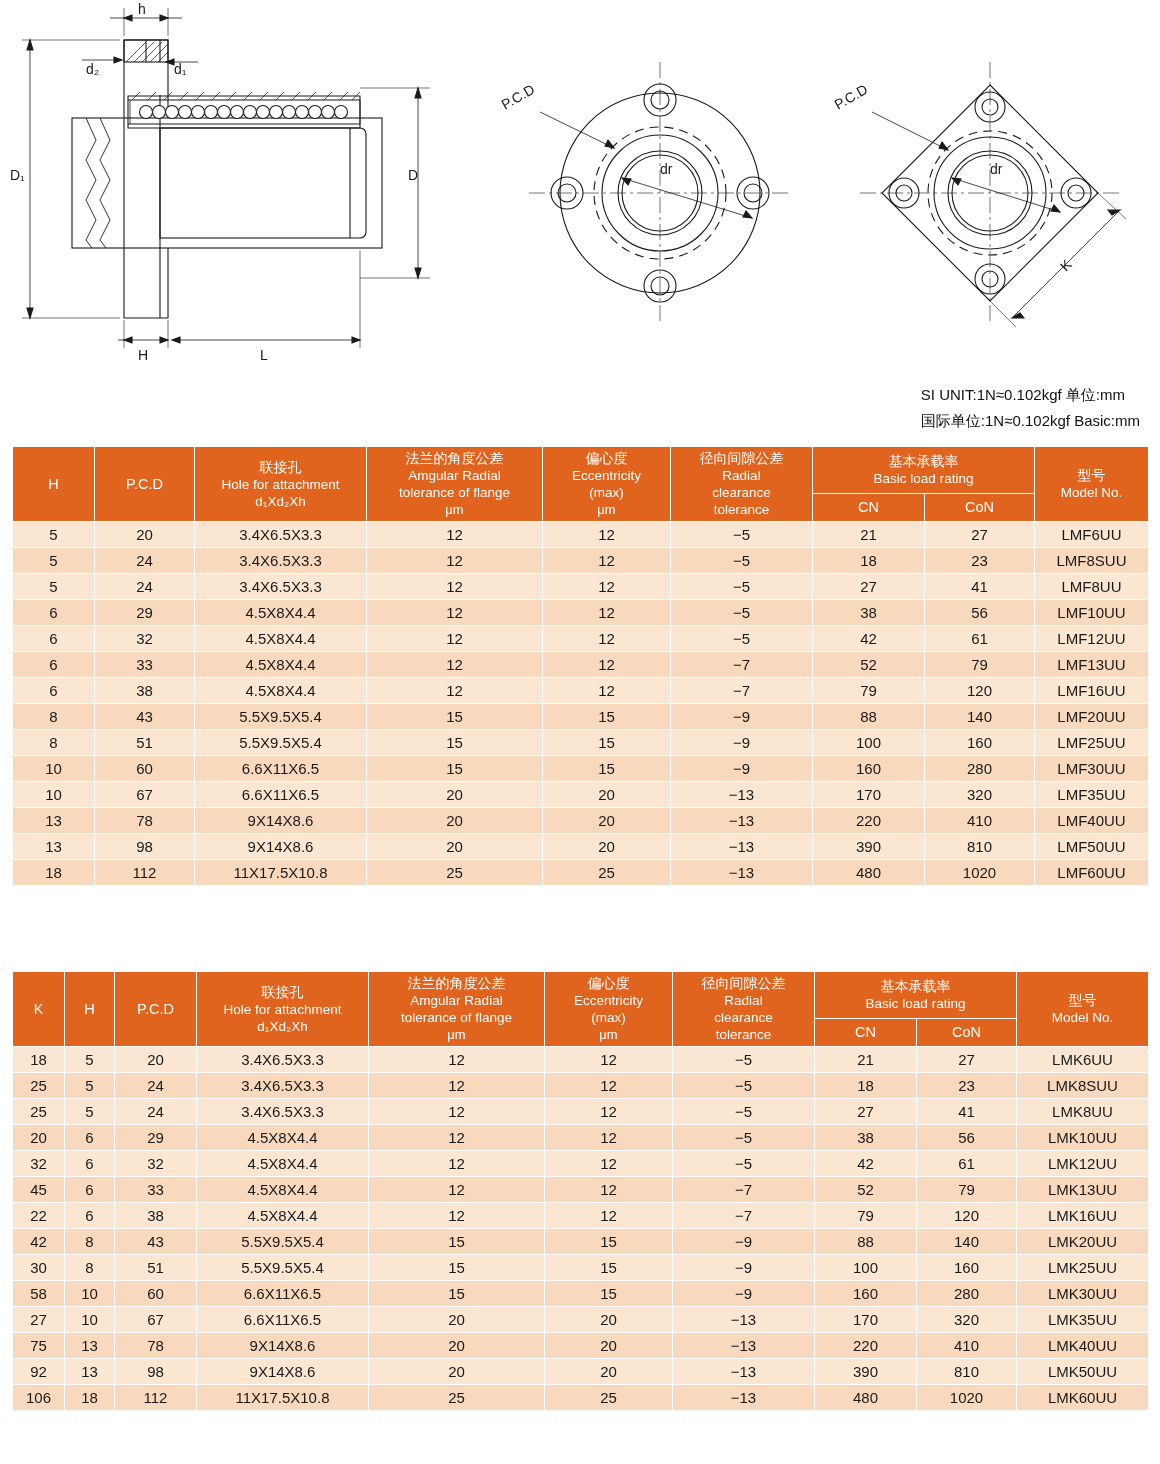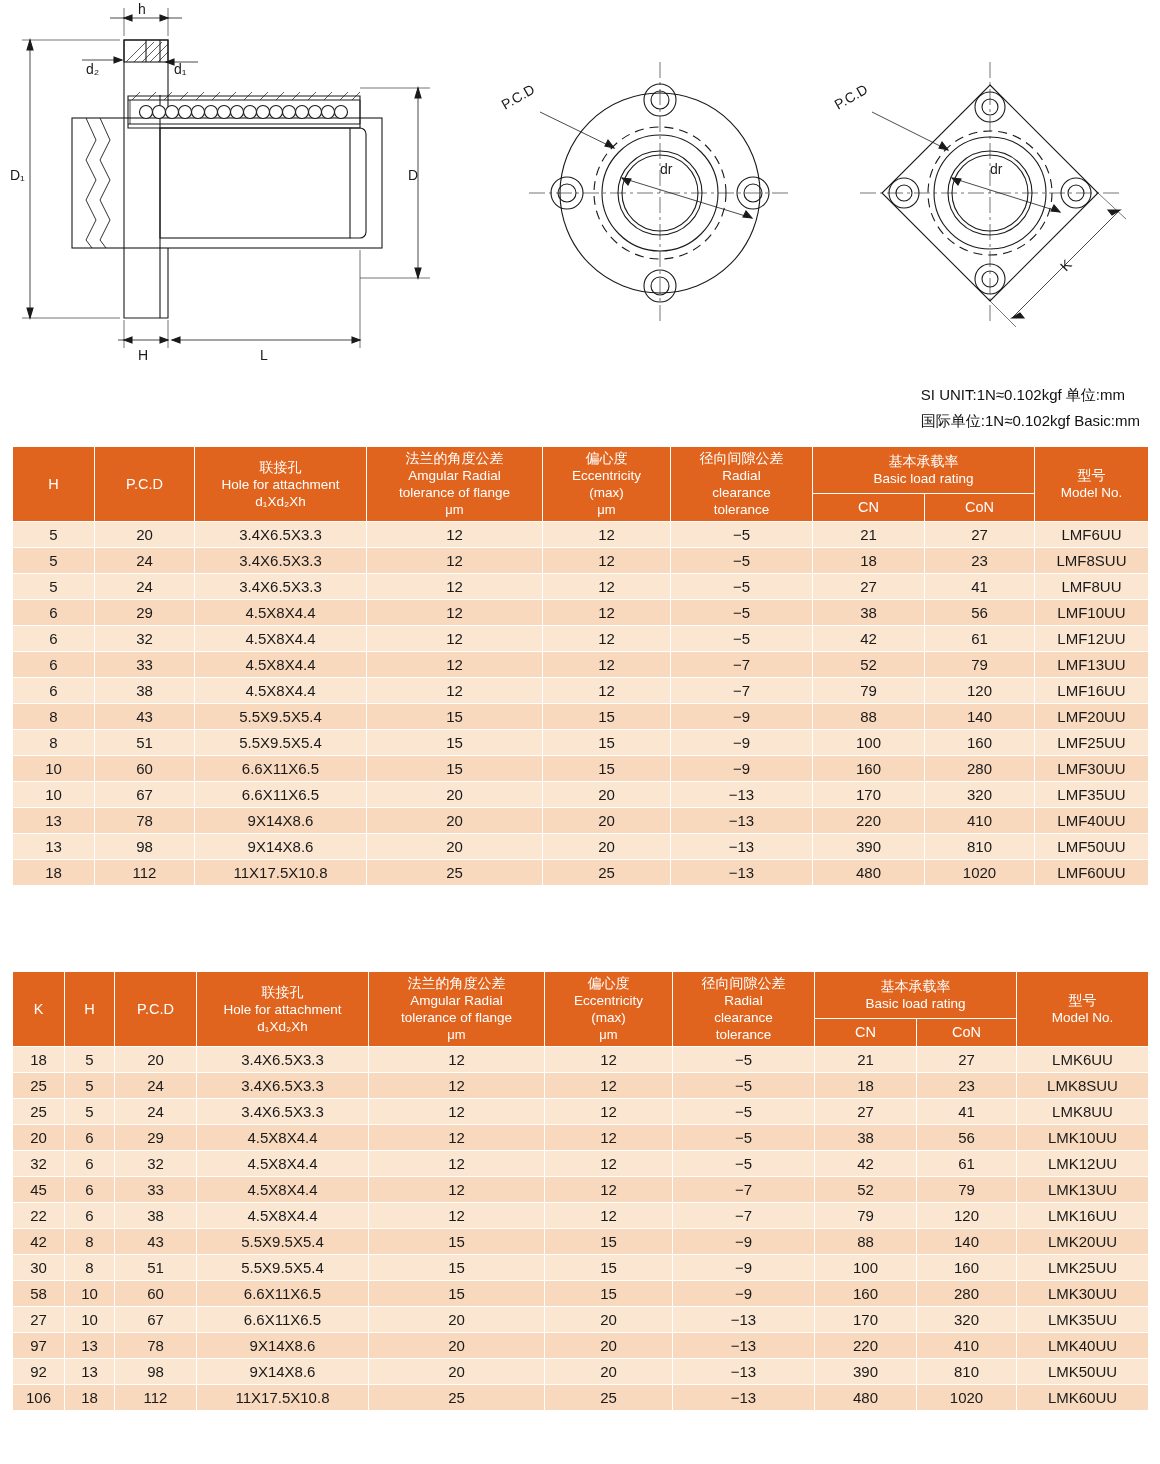--- a/index.html
+++ b/index.html
@@ -649,21 +649,21 @@
           <td>67</td>
           <td>6.6X11X6.5</td>
           <td>20</td>
           <td>20</td>
           <td>−13</td>
           <td>170</td>
           <td>320</td>
           <td>LMK35UU</td>
         </tr>
         <tr>
-          <td>97</td>
+          <td>75</td>
           <td>13</td>
           <td>78</td>
           <td>9X14X8.6</td>
           <td>20</td>
           <td>20</td>
           <td>−13</td>
           <td>220</td>
           <td>410</td>
           <td>LMK40UU</td>
         </tr>

